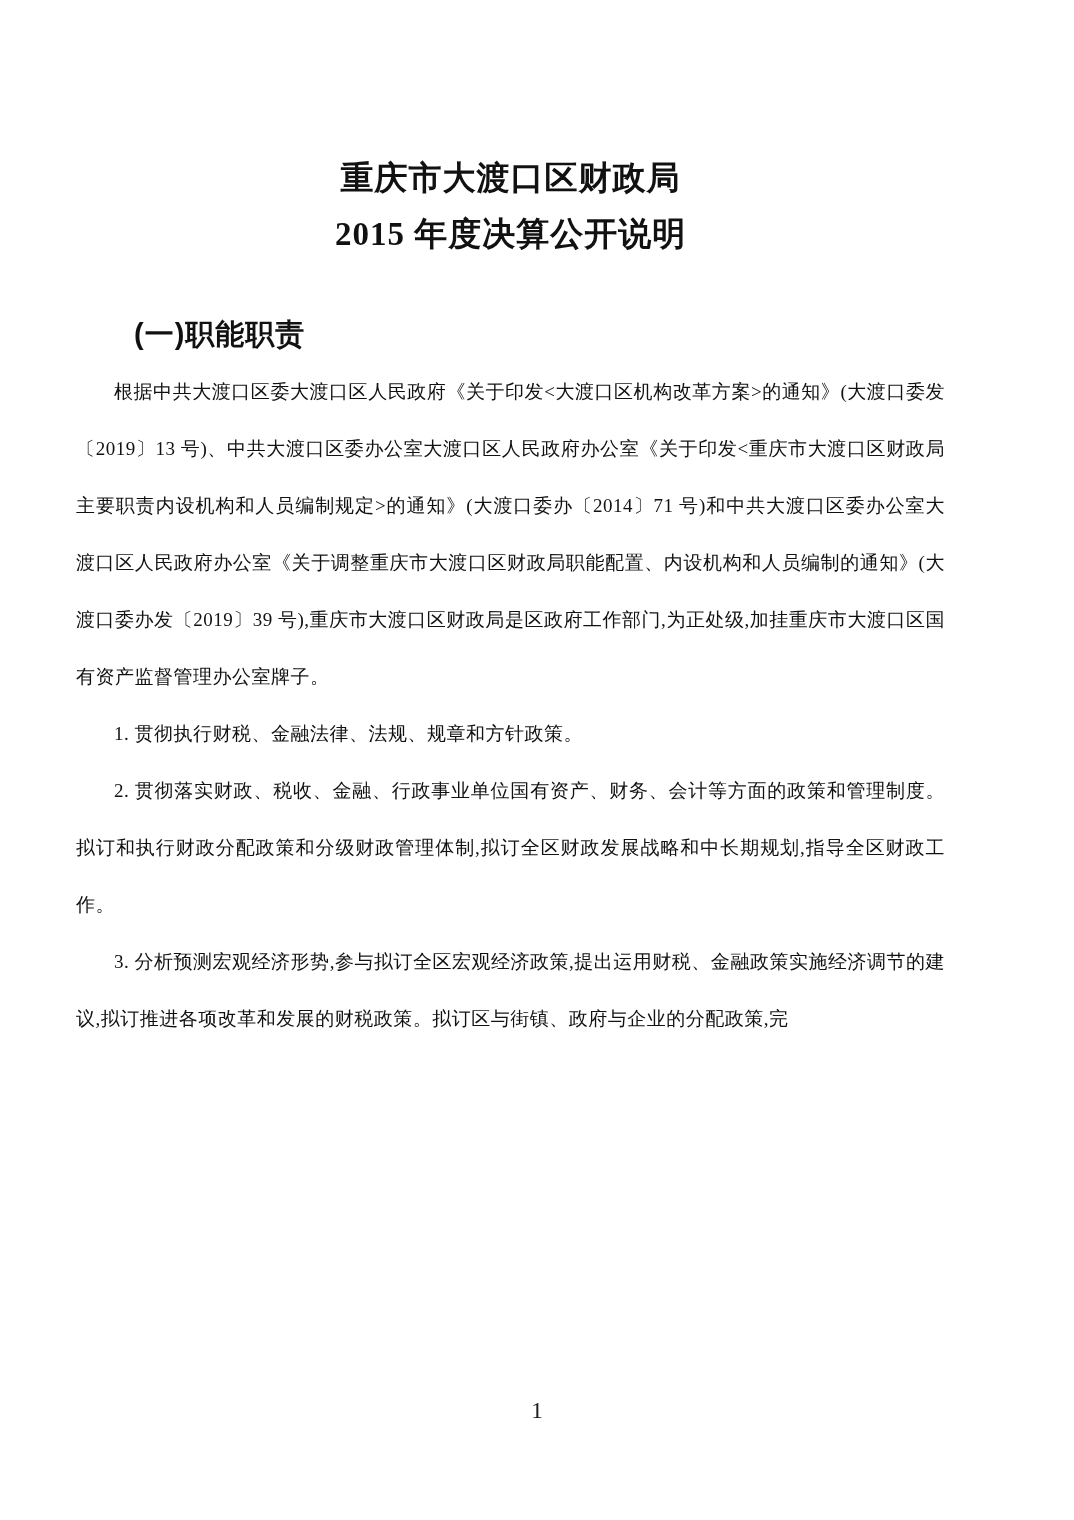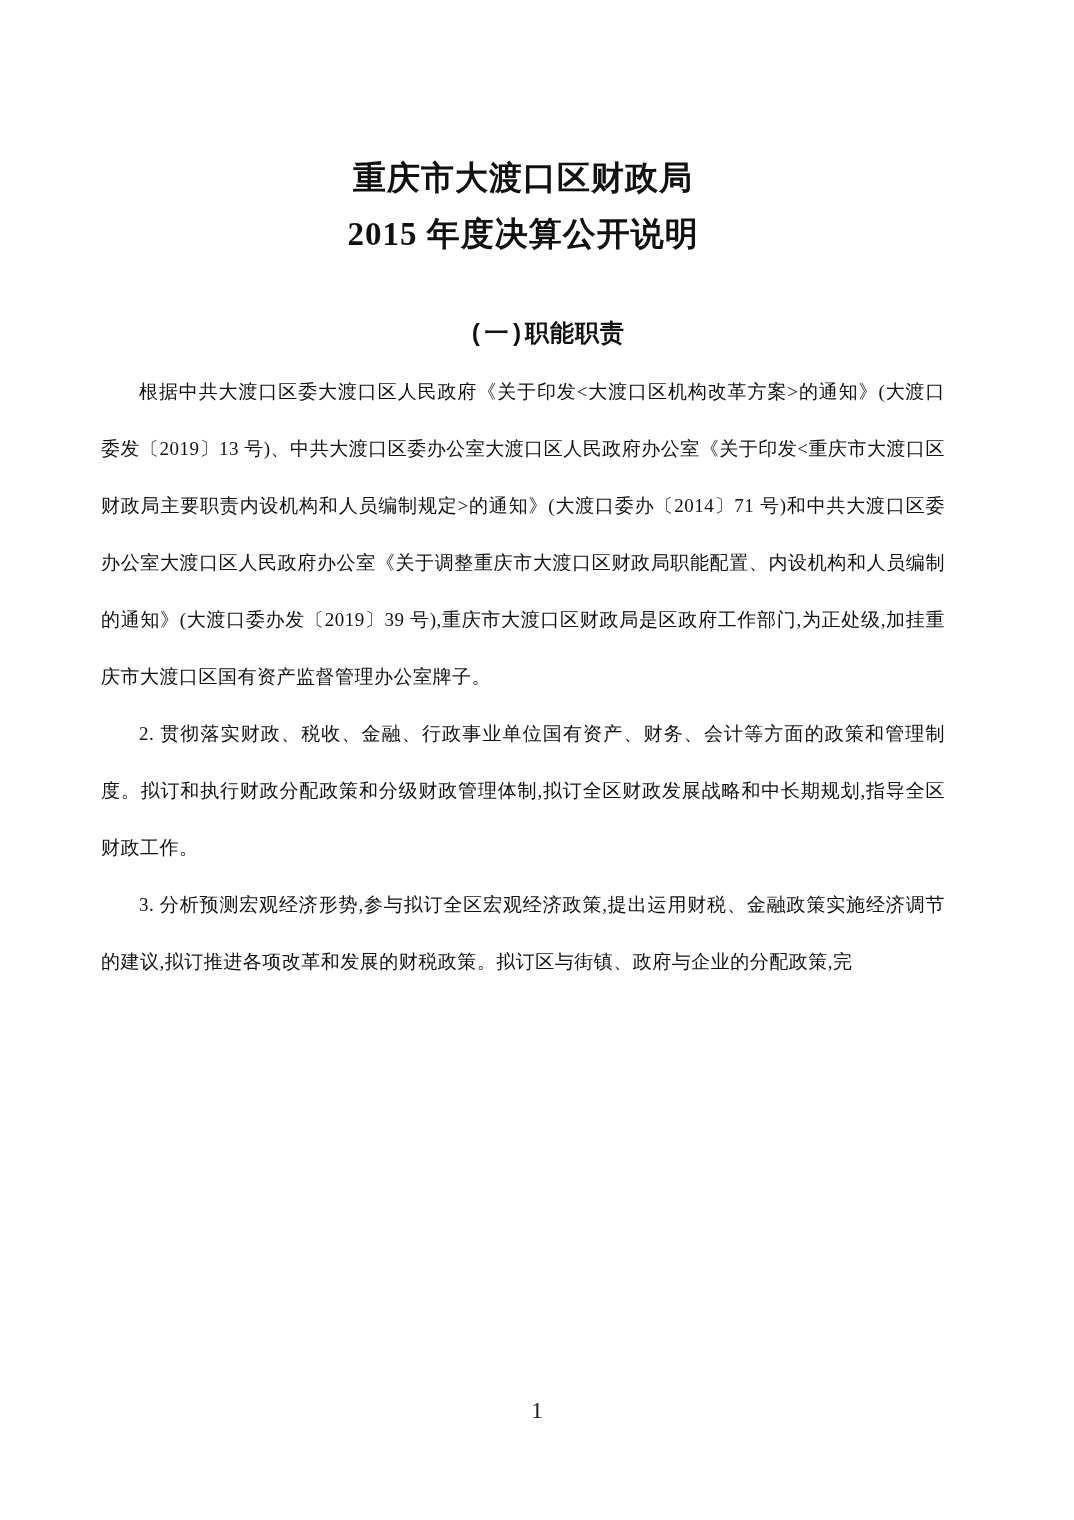--- a/index.html
+++ b/index.html
@@ -8,21 +8,21 @@
     background: #e8e8e8;
   }
   .page {
     position: relative;
     width: 1074px;
     height: 1520px;
     margin: 0 auto;
     background: #ffffff;
     color: #111111;
     box-sizing: border-box;
-    padding: 150px 129px 0 101px;
+    padding: 150px 129px 0 76px;
     font-family: "Liberation Serif", "DejaVu Serif", serif;
     overflow: hidden;
   }
   .doc-title {
     margin: 0;
     font-size: 33px;
     font-weight: bold;
     text-align: center;
     line-height: 56px;
     letter-spacing: 1px;
@@ -35,27 +35,26 @@
     margin: 0;
     font-size: 29px;
     font-weight: bold;
     line-height: 57px;
     text-indent: 2em;
     font-family: "Liberation Sans", "DejaVu Sans", sans-serif;
     letter-spacing: 1px;
   }
   .subsection-heading {
     margin: 0;
-    font-size: 24px;
+    font-size: 29px;
     font-weight: bold;
     line-height: 57px;
     text-indent: 2em;
-    font-family: Liberation Mono, monospace;
+    font-family: Liberation Sans, sans-serif;
     letter-spacing: 1px;
-    text-align: center;
   }
   .body-text {
     margin: 0;
   }
   .body-paragraph {
     margin: 0;
     font-size: 19px;
     line-height: 57px;
     text-indent: 2em;
     text-align: justify;
@@ -80,18 +79,19 @@
 
 <div class="page">
   <h1 class="doc-title">重庆市大渡口区财政局</h1>
   <h1 class="doc-title second">2015 年度决算公开说明</h1>
 
 
   <h3 class="subsection-heading">(一)职能职责</h3>
 
   <div class="body-text">
       <p class="body-paragraph">根据中共大渡口区委大渡口区人民政府《关于印发&lt;大渡口区机构改革方案&gt;的通知》(大渡口委发〔2019〕13 号)、中共大渡口区委办公室大渡口区人民政府办公室《关于印发&lt;重庆市大渡口区财政局主要职责内设机构和人员编制规定&gt;的通知》(大渡口委办〔2014〕71 号)和中共大渡口区委办公室大渡口区人民政府办公室《关于调整重庆市大渡口区财政局职能配置、内设机构和人员编制的通知》(大渡口委办发〔2019〕39 号),重庆市大渡口区财政局是区政府工作部门,为正处级,加挂重庆市大渡口区国有资产监督管理办公室牌子。</p>
+      <p class="body-paragraph">1. 贯彻执行财税、金融法律、法规、规章和方针政策。</p>
       <p class="body-paragraph">2. 贯彻落实财政、税收、金融、行政事业单位国有资产、财务、会计等方面的政策和管理制度。拟订和执行财政分配政策和分级财政管理体制,拟订全区财政发展战略和中长期规划,指导全区财政工作。</p>
       <p class="body-paragraph">3. 分析预测宏观经济形势,参与拟订全区宏观经济政策,提出运用财税、金融政策实施经济调节的建议,拟订推进各项改革和发展的财税政策。拟订区与街镇、政府与企业的分配政策,完</p>
     </div>
 
   <div class="page-number">1</div>
 </div>
 
 </body></html>

